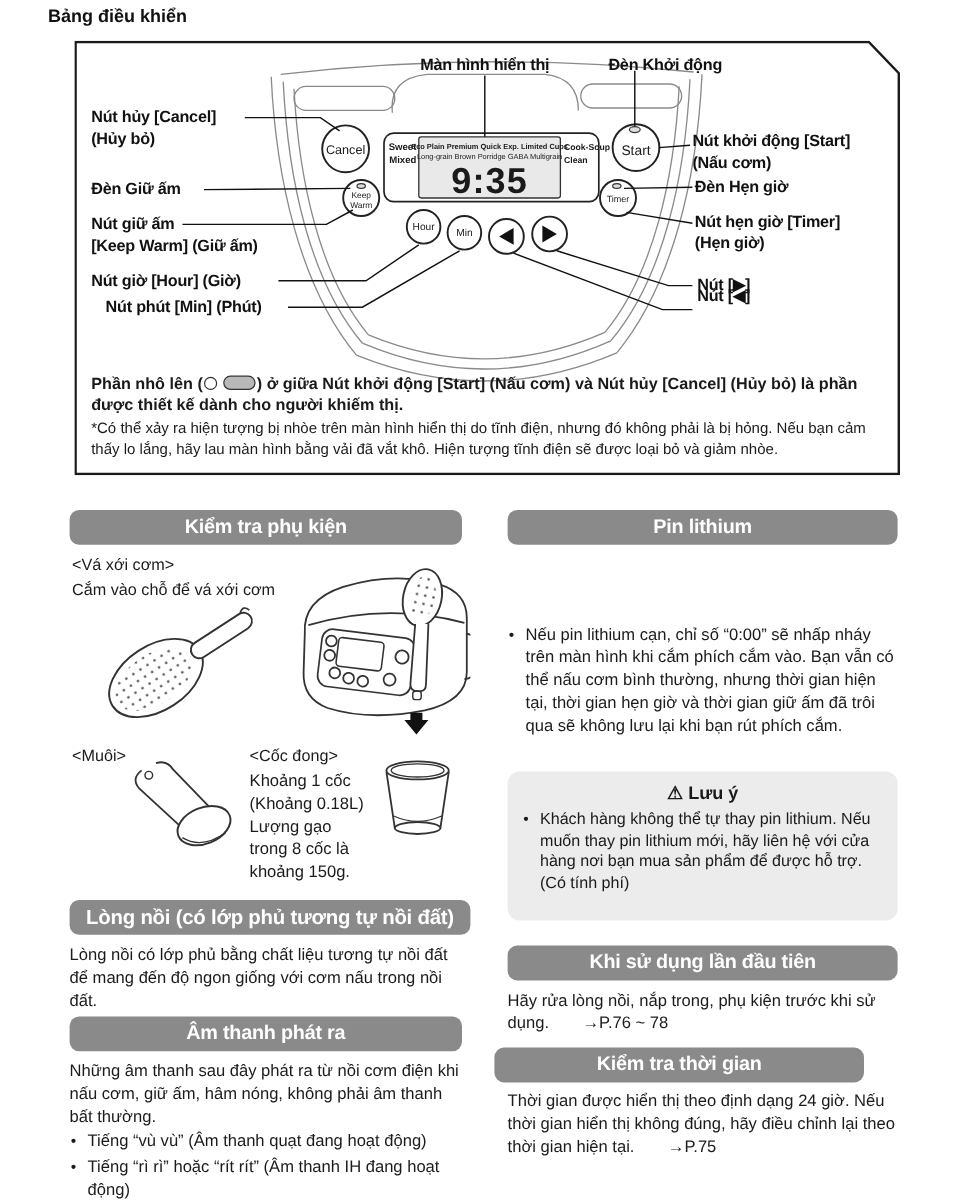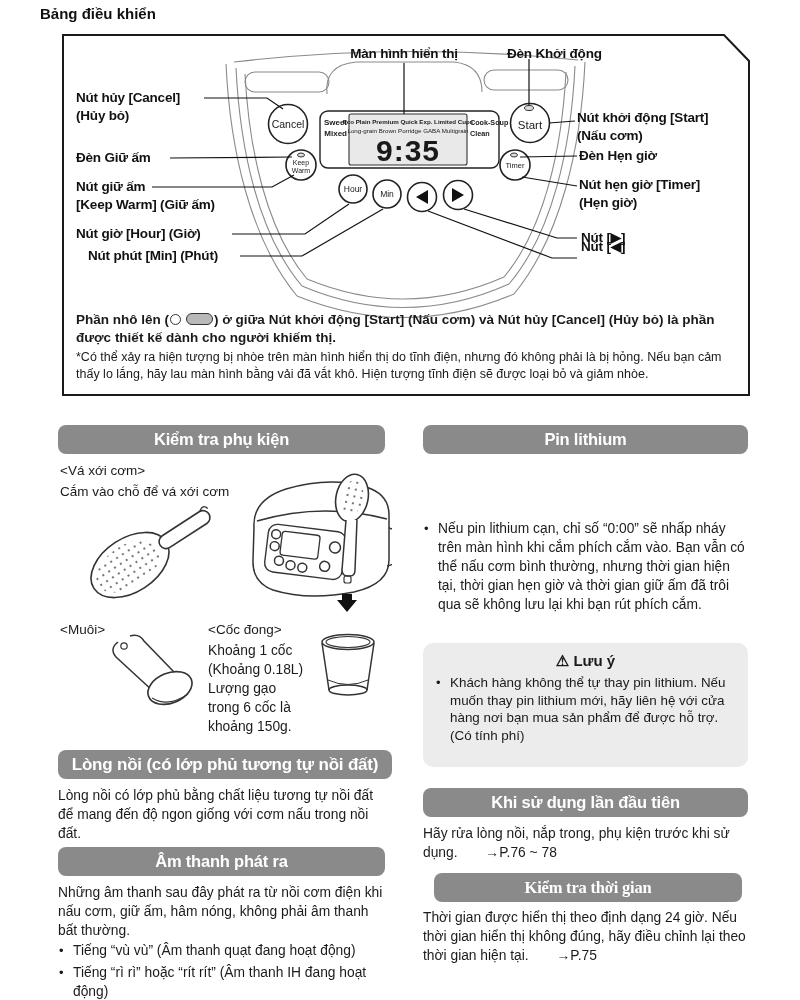--- a/index.html
+++ b/index.html
@@ -212,21 +212,21 @@
       <path d="M270,214 q20,9 40,0" stroke-width="1"></path>
     </g>
   </svg>
 
   <div class="angle-label" style="left:60px; top:622px;">&lt;Muôi&gt;</div>
   <div class="angle-label" style="left:208px; top:622px;">&lt;Cốc đong&gt;</div>
   <div class="body-text" style="left:208px; top:641px; width:115px;">
     <div>Khoảng 1 cốc</div>
     <div>(Khoảng 0.18L)</div>
     <div>Lượng gạo</div>
-    <div>trong 6 cốc là</div>
+    <div>trong 8 cốc là</div>
     <div>khoảng 150g.</div>
   </div>
 
   <div class="hdr" style="left:58px; top:750px; width:334px; font-size:17px;">Lòng nồi (có lớp phủ tương tự nồi đất)</div>
   <div class="body-text" style="left:58px; top:786px; width:330px;">Lòng nồi có lớp phủ bằng chất liệu tương tự nồi đất để mang đến độ ngon giống với cơm nấu trong nồi đất.</div>
 
   <div class="hdr" style="left:58px; top:847px; width:327px;">Âm thanh phát ra</div>
   <div class="body-text" style="left:58px; top:883px; width:332px;">Những âm thanh sau đây phát ra từ nồi cơm điện khi nấu cơm, giữ ấm, hâm nóng, không phải âm thanh bất thường.</div>
   <div class="body-text" style="left:58px; top:941px; width:332px;">
     <div class="bullet-row"><span class="bullet-dot">•</span><span>Tiếng “vù vù” (Âm thanh quạt đang hoạt động)</span></div>
@@ -239,16 +239,16 @@
   </div>
 
   <div class="caution-box">
     <div class="caution-title"><span>⚠</span> <span>Lưu ý</span></div>
     <div class="caution-body bullet-row"><span class="bullet-dot">•</span><span>Khách hàng không thể tự thay pin lithium. Nếu muốn thay pin lithium mới, hãy liên hệ với cửa hàng nơi bạn mua sản phẩm để được hỗ trợ. (Có tính phí)</span></div>
   </div>
 
   <div class="hdr" style="left:423px; top:788px; width:325px;">Khi sử dụng lần đầu tiên</div>
   <div class="body-text" style="left:423px; top:824px; width:327px;"><span>Hãy rửa lòng nồi, nắp trong, phụ kiện trước khi sử dụng. </span><span class="pageref">→P.76 ~ 78</span></div>
 
-  <div class="hdr" style="left:434px; top:873px; width:308px;font-family:Liberation Serif, serif;">Kiểm tra thời gian</div>
+  <div class="hdr" style="left:412px; top:873px; width:308px;">Kiểm tra thời gian</div>
   <div class="body-text" style="left:423px; top:908px; width:327px;"><span>Thời gian được hiển thị theo định dạng 24 giờ. Nếu thời gian hiển thị không đúng, hãy điều chỉnh lại theo thời gian hiện tại. </span><span class="pageref">→P.75</span></div>
 
 </div>
 
 </body></html>

